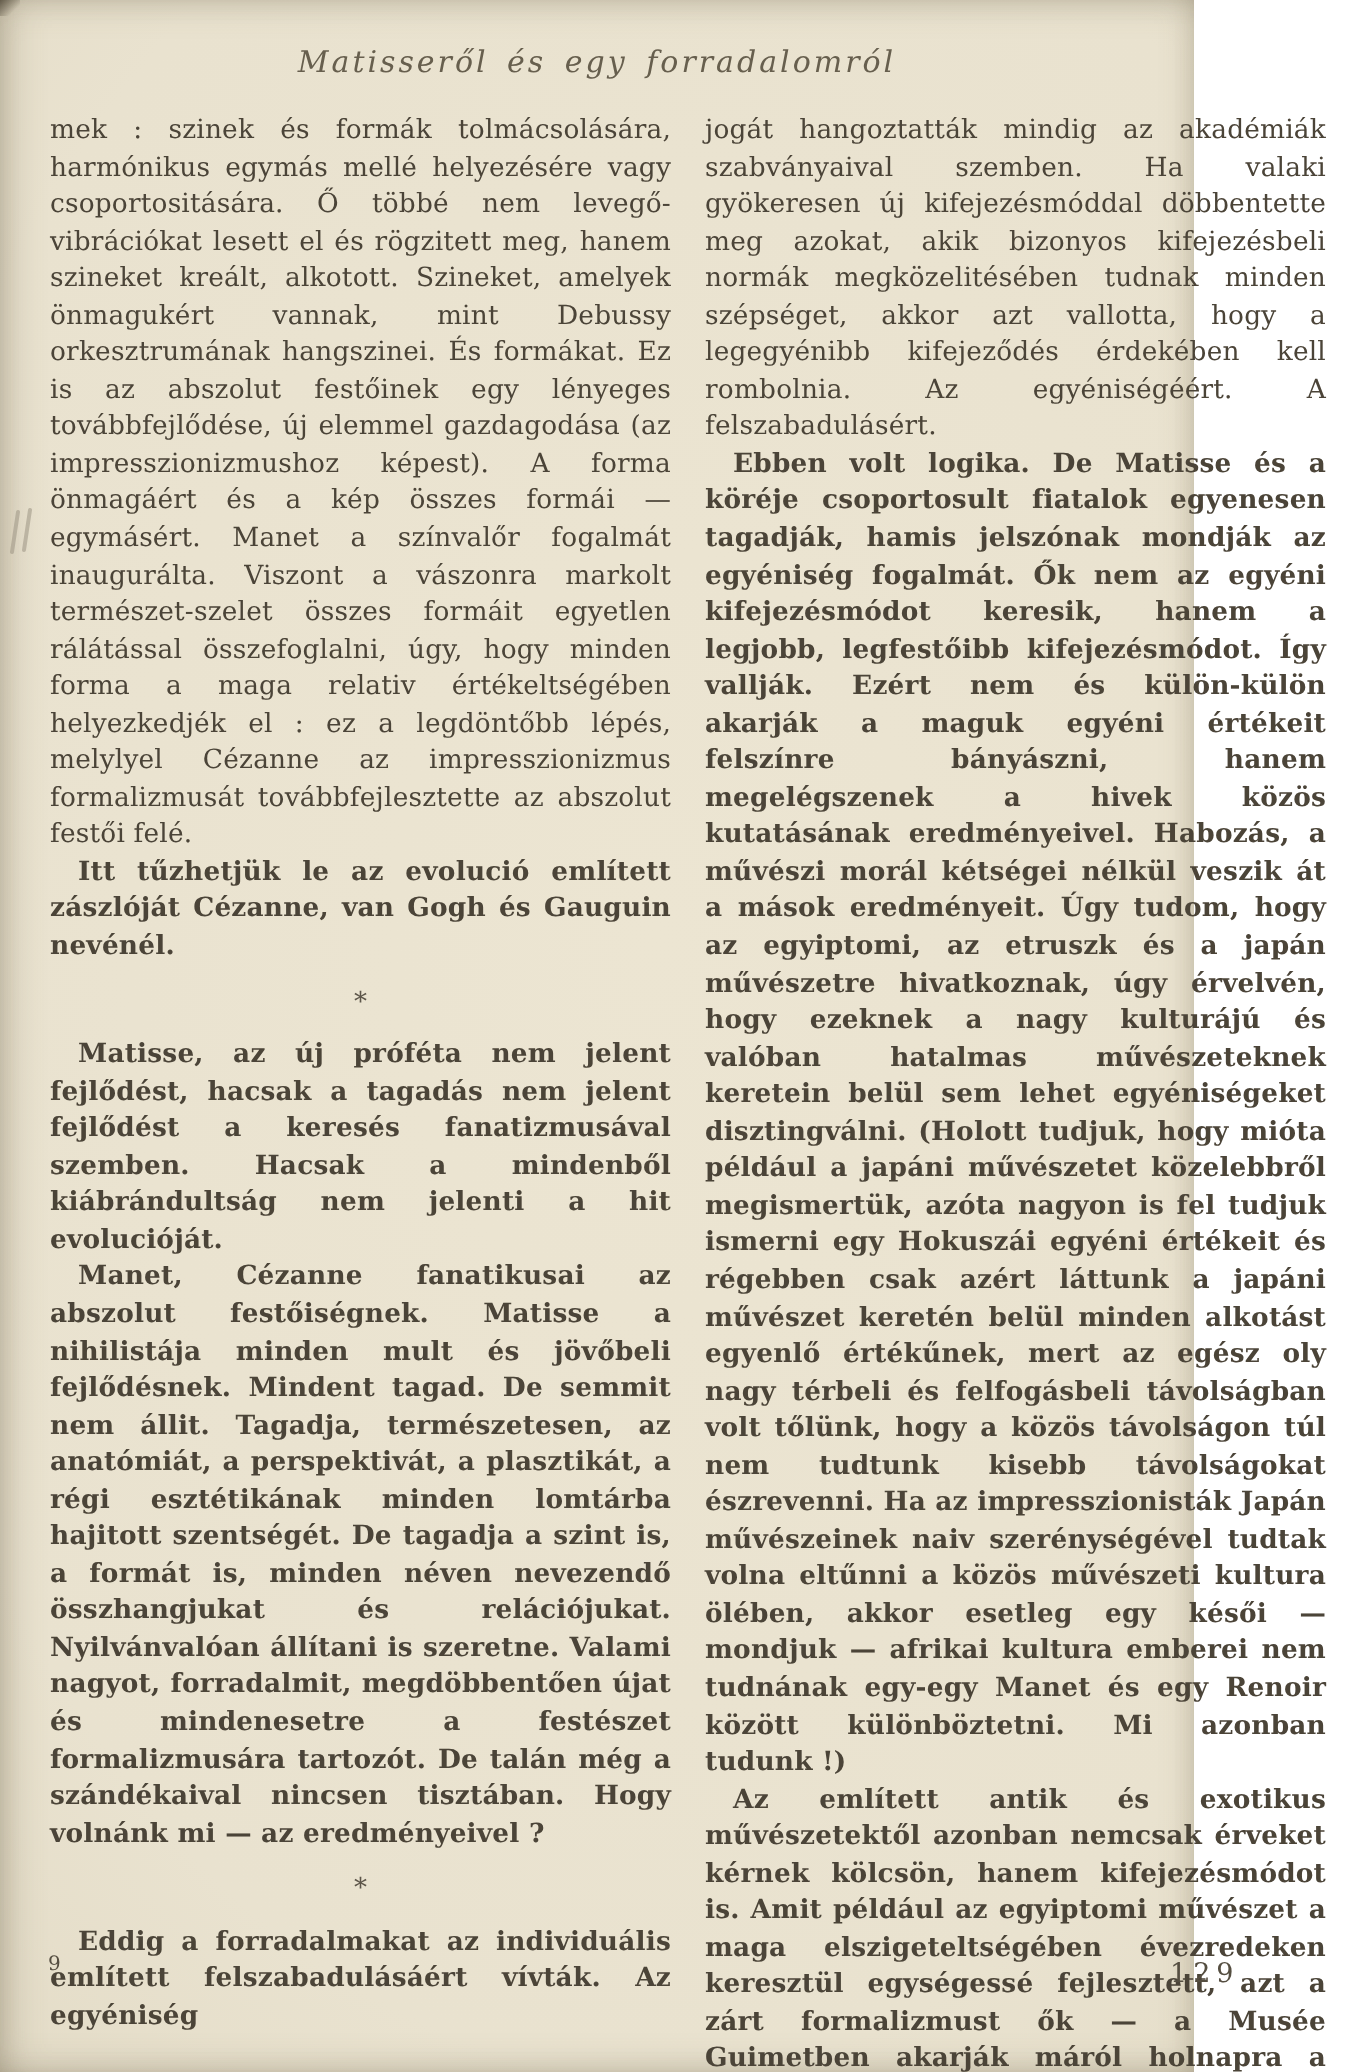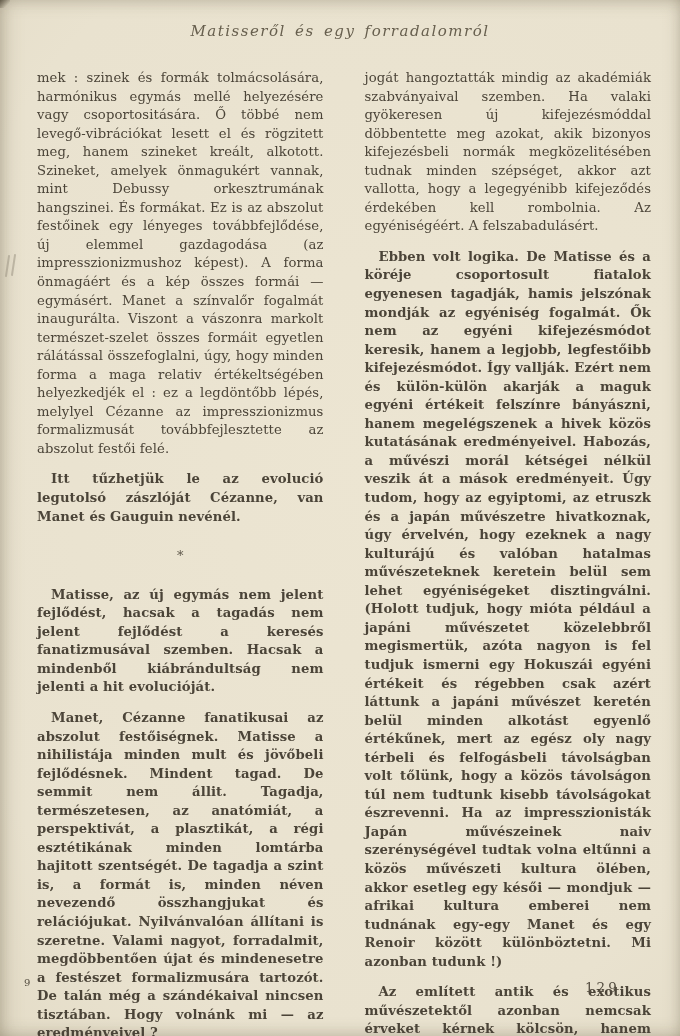--- a/index.html
+++ b/index.html
@@ -1,20 +1,20 @@
 <!DOCTYPE html>
 <html lang="hu"><head>
 <meta charset="utf-8">
 <style>
   html, body { margin: 0; padding: 0; }
   body { width: 680px; height: 1036px; overflow: hidden; }
 
   .page {
     position: relative;
-    width: 680px;
+    width: 597px;
     height: 1036px;
     background:
       radial-gradient(ellipse 120% 100% at 55% 45%, #ece5d2 0%, #e9e2cf 55%, #e0d8c2 85%, #d3cbb2 100%);
     box-shadow:
       inset 12px 0 22px -12px rgba(110, 100, 75, 0.45),
       inset -8px 0 18px -10px rgba(110, 100, 75, 0.35),
       inset 0 10px 20px -12px rgba(110, 100, 75, 0.30),
       inset 0 -10px 20px -12px rgba(110, 100, 75, 0.30);
     font-family: "DejaVu Serif", serif;
     color: #4b4438;
@@ -50,21 +50,21 @@
   }
 
   .col {
     width: 311px;
     font-size: 13.2px;
     line-height: 18.55px;
     text-align: justify;
     letter-spacing: 0.1px;
   }
 
-  .para { margin: 12px; text-indent: 0; }
+  .para { margin: 0; text-indent: 0; }
   .para.indent { text-indent: 14px; font-weight: bold; }
 
   .sep {
     text-align: center;
     font-size: 13px;
     line-height: 18.55px;
     padding: 9px 0 8px 0;
     color: #5d564a;
   }
 
@@ -102,23 +102,23 @@
 
   <svg class="pencil-mark" width="16" height="30" viewBox="0 0 16 30">
     <line x1="6" y1="4" x2="3" y2="24" stroke="#9d9584" stroke-width="2" stroke-linecap="round"></line>
     <line x1="12" y1="3" x2="9" y2="23" stroke="#9d9584" stroke-width="2" stroke-linecap="round"></line>
   </svg>
 
   <div class="columns">
 
     <div class="col">
       <p class="para">mek : szinek és formák tolmácsolására, harmónikus egymás mellé helyezésére vagy csoportositására. Ő többé nem levegő-vibrációkat lesett el és rögzitett meg, hanem szineket kreált, alkotott. Szineket, amelyek önmagukért vannak, mint Debussy orkesztrumának hangszinei. És formákat. Ez is az abszolut festőinek egy lényeges továbbfejlődése, új elemmel gazdagodása (az impresszionizmushoz képest). A forma önmagáért és a kép összes formái — egymásért. Manet a színvalőr fogalmát inaugurálta. Viszont a vászonra markolt természet-szelet összes formáit egyetlen rálátással összefoglalni, úgy, hogy minden forma a maga relativ értékeltségében helyezkedjék el : ez a legdöntőbb lépés, melylyel Cézanne az impresszionizmus formalizmusát továbbfejlesztette az abszolut festői felé.</p>
-      <p class="para indent">Itt tűzhetjük le az evolució legutolsó zászlóját Cézanne, van Manet és Gauguin nevénél.</p>
+      <p class="para indent">Itt tűzhetjük le az evolució említett zászlóját Cézanne, van Gogh és Gauguin nevénél.</p>
       <div class="sep">*</div>
-      <p class="para indent">Matisse, az új egymás nem jelent fejlődést, hacsak a tagadás nem jelent fejlődést a keresés fanatizmusával szemben. Hacsak a mindenből kiábrándultság nem jelenti a hit evolucióját.</p>
+      <p class="para indent">Matisse, az új próféta nem jelent fejlődést, hacsak a tagadás nem jelent fejlődést a keresés fanatizmusával szemben. Hacsak a mindenből kiábrándultság nem jelenti a hit evolucióját.</p>
       <p class="para indent">Manet, Cézanne fanatikusai az abszolut festőiségnek. Matisse a nihilistája minden mult és jövőbeli fejlődésnek. Mindent tagad. De semmit nem állit. Tagadja, természetesen, az anatómiát, a perspektivát, a plasztikát, a régi esztétikának minden lomtárba hajitott szentségét. De tagadja a szint is, a formát is, minden néven nevezendő összhangjukat és relációjukat. Nyilvánvalóan állítani is szeretne. Valami nagyot, forradalmit, megdöbbentően újat és mindenesetre a festészet formalizmusára tartozót. De talán még a szándékaival nincsen tisztában. Hogy volnánk mi — az eredményeivel ?</p>
       <div class="sep">*</div>
       <p class="para indent">Eddig a forradalmakat az individuális említett felszabadulásáért vívták. Az egyéniség</p>
     </div>
 
     <div class="col">
       <p class="para">jogát hangoztatták mindig az akadémiák szabványaival szemben. Ha valaki gyökeresen új kifejezésmóddal döbbentette meg azokat, akik bizonyos kifejezésbeli normák megközelitésében tudnak minden szépséget, akkor azt vallotta, hogy a legegyénibb kifejeződés érdekében kell rombolnia. Az egyéniségéért. A felszabadulásért.</p>
       <p class="para indent">Ebben volt logika. De Matisse és a köréje csoportosult fiatalok egyenesen tagadják, hamis jelszónak mondják az egyéniség fogalmát. Ők nem az egyéni kifejezésmódot keresik, hanem a legjobb, legfestőibb kifejezésmódot. Így vallják. Ezért nem és külön-külön akarják a maguk egyéni értékeit felszínre bányászni, hanem megelégszenek a hivek közös kutatásának eredményeivel. Habozás, a művészi morál kétségei nélkül veszik át a mások eredményeit. Úgy tudom, hogy az egyiptomi, az etruszk és a japán művészetre hivatkoznak, úgy érvelvén, hogy ezeknek a nagy kulturájú és valóban hatalmas művészeteknek keretein belül sem lehet egyéniségeket disztingválni. (Holott tudjuk, hogy mióta például a japáni művészetet közelebbről megismertük, azóta nagyon is fel tudjuk ismerni egy Hokuszái egyéni értékeit és régebben csak azért láttunk a japáni művészet keretén belül minden alkotást egyenlő értékűnek, mert az egész oly nagy térbeli és felfogásbeli távolságban volt tőlünk, hogy a közös távolságon túl nem tudtunk kisebb távolságokat észrevenni. Ha az impresszionisták Japán művészeinek naiv szerénységével tudtak volna eltűnni a közös művészeti kultura ölében, akkor esetleg egy késői — mondjuk — afrikai kultura emberei nem tudnának egy-egy Manet és egy Renoir között különböztetni. Mi azonban tudunk !)</p>
       <p class="para indent">Az említett antik és exotikus művészetektől azonban nemcsak érveket kérnek kölcsön, hanem kifejezésmódot is. Amit például az egyiptomi művészet a maga elszigeteltségében évezredeken keresztül egységessé fejlesztett, azt a zárt formalizmust ők — a Musée Guimetben akarják máról holnapra a magukévá, a vérük vérévé tenni. Szó sincs róla, ezen naiv művészetek őserejétől telik egy-egy kitűnő, a lényeghez közelebb vivő tanulság. Különösen éppen az abszolut rajz és festészet irá-</p>
     </div>

